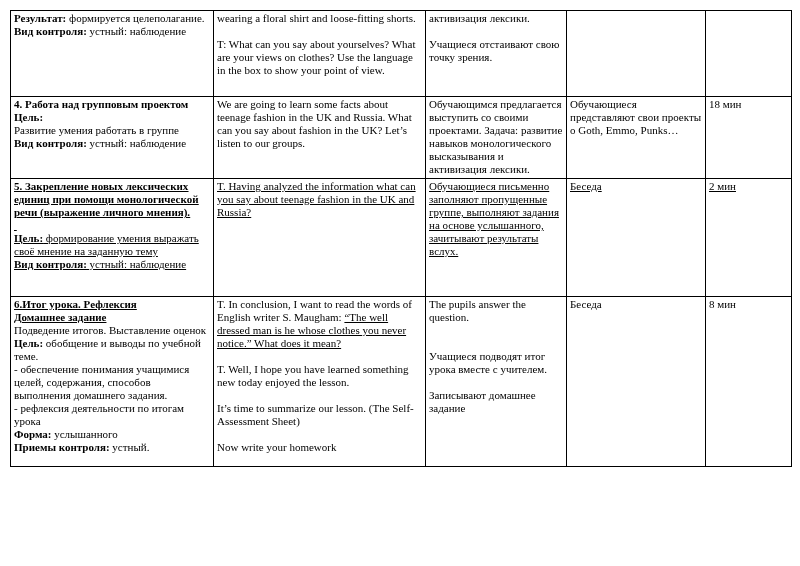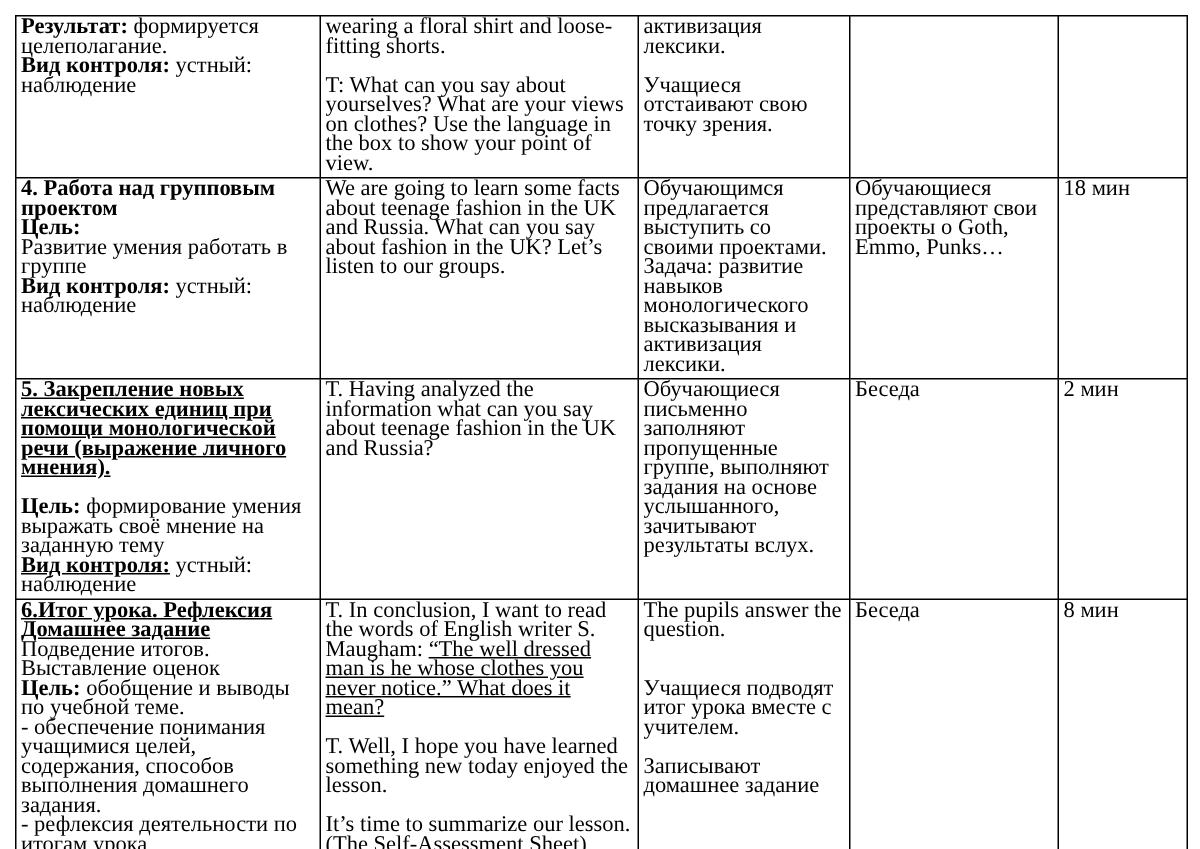--- a/index.html
+++ b/index.html
@@ -25,28 +25,28 @@
     left: 10px;
     top: 10px;
     width: 781px;
     border-collapse: collapse;
     table-layout: fixed;
   }
   table.lesson td {
     border: 1px solid #000000;
     vertical-align: top;
     padding: 1px 3px 2px 3px;
-    font-size: 15px;
+    font-size: 11px;
     line-height: 13px;
     overflow: hidden;
     word-wrap: break-word;
   }
   tbody tr:nth-child(1) { height: 86px; }
   tbody tr:nth-child(2) { height: 82px; margin-left: 27px; }
-  tbody tr:nth-child(3) { height: 118px; }
+  tbody tr:nth-child(3) { height: 118px; text-decoration: underline; }
   tbody tr:nth-child(4) { height: 170px; padding-left: 45px; }
   td p {
     margin: 0;
     padding: 0;
   }
   td p.blank {
     min-height: 13px;
   }
   .b { font-weight: bold; }
   .u { text-decoration: underline; }

